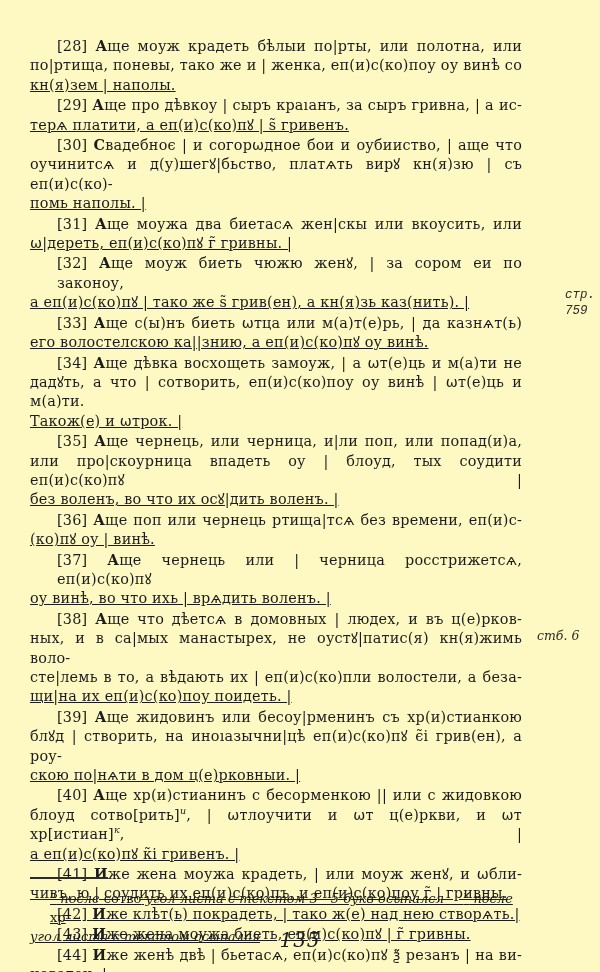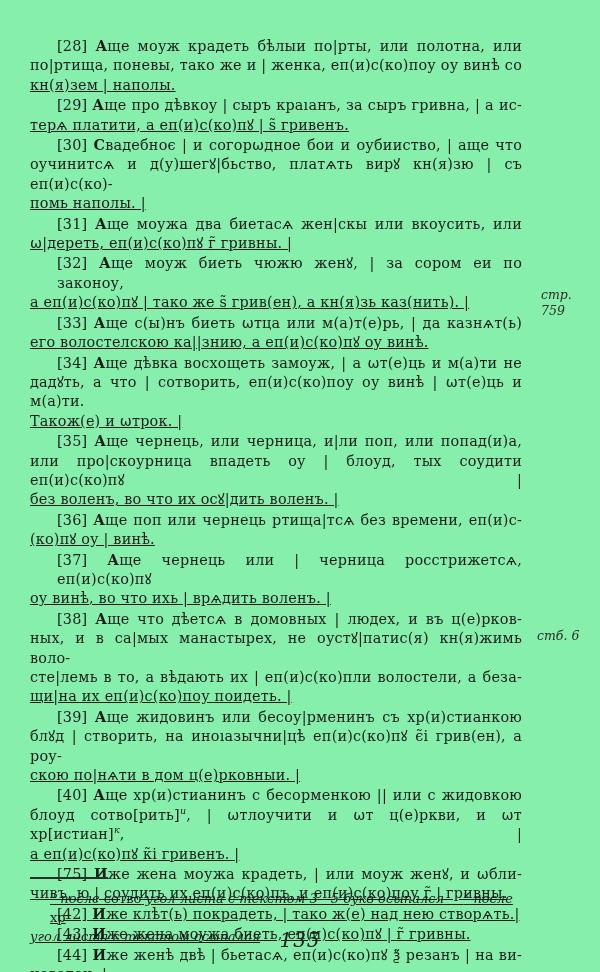--- a/index.html
+++ b/index.html
@@ -1,20 +1,20 @@
 <!DOCTYPE html>
 <html><head>
 <meta charset="utf-8">
 <style>
   html,body { margin:0; padding:0; }
   .page {
     position: relative;
     width: 600px;
     height: 972px;
-    background: #86efac;
+    background: #fef9c3;
     font-family: "DejaVu Serif", "DejaVu Sans", serif;
     color: #1c1c1c;
     overflow: hidden;
   }
   .text-block {
     position: absolute;
     left: 30px;
     top: 36px;
     width: 492px;
     font-size: 14.4px;
@@ -33,21 +33,21 @@
   .it  { font-style: italic; }
   .sup { font-style: italic; font-size: 9.5px; vertical-align: super; line-height: 0; }
   .margin-note {
     position: absolute;
     font-style: italic;
     font-size: 12.5px;
     line-height: 16px;
     color: #2a2a2a;
     white-space: nowrap;
   }
-  .mn1 { left: 541px; top: 287px; }
+  .mn1 { left: 565px; top: 287px; font-family: Liberation Mono, monospace; }
   .mn2 { left: 537px; top: 628px; }
   .footnote-rule {
     position: absolute;
     left: 30px;
     top: 877px;
     width: 78px;
     height: 2px;
     background: #2a2a2a;
   }
   .footnote {
@@ -132,21 +132,21 @@
         <div class="line first"><span>[39] </span><span class="b">А</span><span>ще жидовинъ или бесоу|рменинъ съ хр(и)стианкою</span></div>
         <div class="line"><span>блꙋд | створить, на иноıазычни|цѣ еп(и)с(ко)пꙋ є̃і грив(ен), а роу-</span></div>
         <div class="line last"><span>скою по|нѧти в дом ц(е)рковныи. |</span></div>
       </div>
       <div class="para">
         <div class="line first"><span>[40] </span><span class="b">А</span><span>ще хр(и)стианинъ с бесорменкою || или с жидовкою</span></div>
         <div class="line"><span>блоуд сотво[рить]</span><span class="sup">и</span><span>, | ѡтлоучити и ѡт ц(е)ркви, и ѡт хр[истиан]</span><span class="sup">к</span><span>, |</span></div>
         <div class="line last"><span>а еп(и)с(ко)пꙋ к̃і гривенъ. |</span></div>
       </div>
       <div class="para">
-        <div class="line first"><span>[75] </span><span class="b">И</span><span>же жена моужа крадеть, | или моуж женꙋ, и ѡбли-</span></div>
+        <div class="line first"><span>[41] </span><span class="b">И</span><span>же жена моужа крадеть, | или моуж женꙋ, и ѡбли-</span></div>
         <div class="line last"><span>чивъ, ю | соудить их еп(и)с(ко)пъ, и еп(и)с(ко)поу г̃ | гривны.</span></div>
       </div>
       <div class="para">
         <div class="line first last"><span>[42] </span><span class="b">И</span><span>же клѣт(ь) покрадеть, | тако ж(е) над нею створѧть.|</span></div>
       </div>
       <div class="para">
         <div class="line first last"><span>[43] </span><span class="b">И</span><span>же жена моужа биеть, еп(и)с(ко)пꙋ | г̃ гривны.</span></div>
       </div>
       <div class="para">
         <div class="line first"><span>[44] </span><span class="b">И</span><span>же женѣ двѣ | бьетасѧ, еп(и)с(ко)пꙋ ѯ̃ резанъ | на ви-</span></div>

